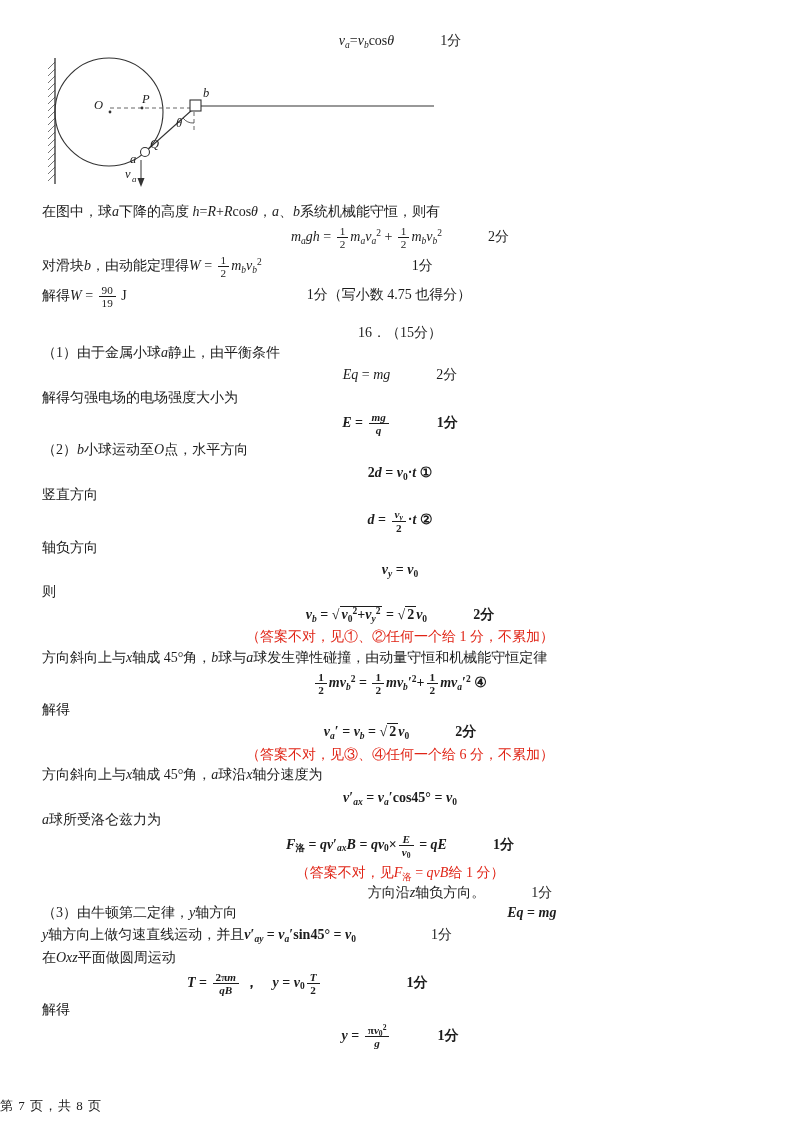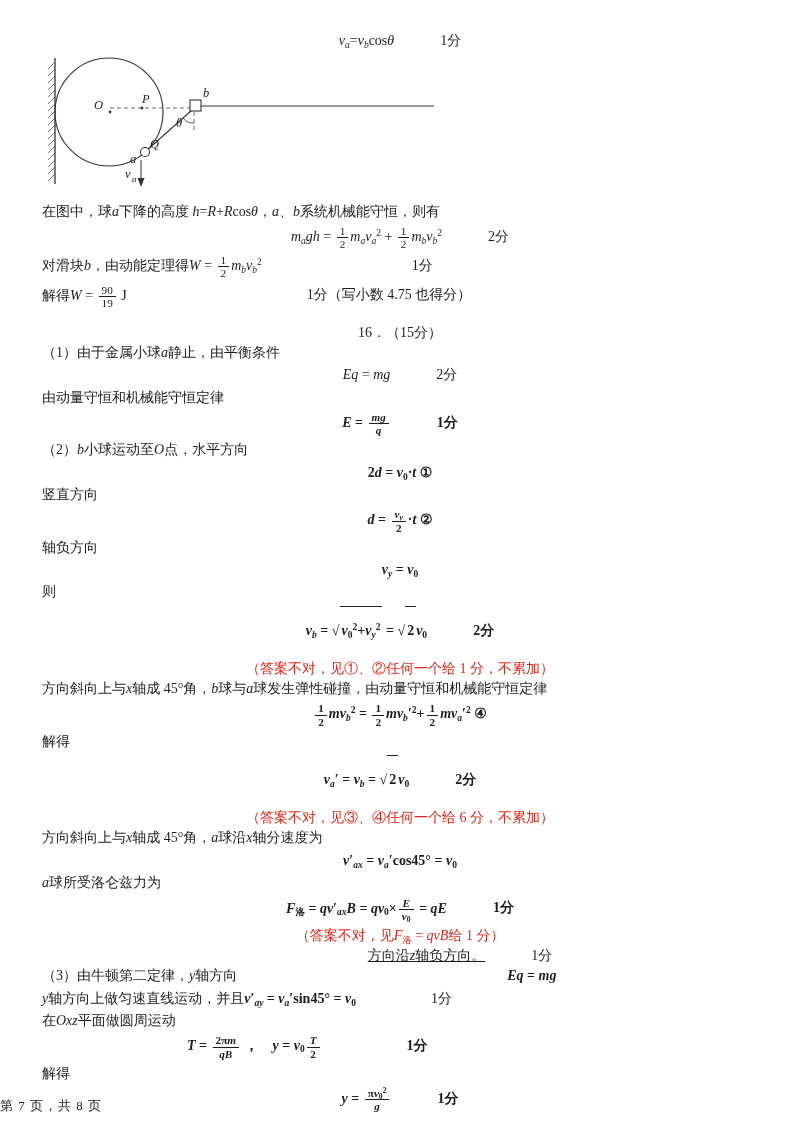--- a/index.html
+++ b/index.html
@@ -18,21 +18,21 @@
   .bd{font-weight:bold}
   .sc{display:inline-block;margin-left:46px}
   sub,sup{font-size:0.68em;line-height:0}
   sub{vertical-align:-0.28em}
   sup{vertical-align:0.5em}
   .fr{display:inline-flex;flex-direction:column;vertical-align:middle;
       text-align:center;line-height:1.08;font-size:0.8em;margin:0 2px}
   .fr>span:first-child{border-bottom:1px solid currentColor;padding:0 3px}
   .fr>span:last-child{padding:0 3px}
   .rt{display:inline-block}
-  .ov{border-top:1px solid currentColor;display:inline-block;line-height:1.15;padding:16px 2px}
+  .ov{border-top:1px solid currentColor;display:inline-block;line-height:1.15;padding:0 2px}
   .diagram{margin:3px 0 3px 0}
   svg text{font-family:"Liberation Serif","DejaVu Serif",serif;font-size:12.5px;fill:#222}
   svg text.lbl{font-style:italic}
   svg text.small{font-size:9px}
   .footer{position:absolute;left:0;bottom:16px;width:100%;
           font-size:13px;letter-spacing:1px}
 </style>
 </head>
 <body>
 
@@ -76,21 +76,21 @@
         <span>1</span>
         <span>2</span>
       </span><i>m<sub>b</sub>v<sub>b</sub></i><sup>2</sup><span class="sc" style="margin-left:150px">1分</span></div>
     <div class="line fm">解得<i>W</i> = <span class="fr">
         <span>90</span>
         <span>19</span>
       </span> J<span class="sc" style="margin-left:180px">1分（写小数 4.75 也得分）</span></div>
     <div class="line" style="margin-top: 14px; text-align: center;">16．（15分）</div>
     <div class="line">（1）由于金属小球<i>a</i>静止，由平衡条件</div>
     <div class="line fm center"><i>Eq</i> = <i>mg</i><span class="sc">2分</span></div>
-    <div class="line">由动量守恒和机械能守恒定律</div>
+    <div class="line">解得匀强电场的电场强度大小为</div>
     <div class="line fm center bd"><i>E</i> = <span class="fr">
         <span><i>mg</i></span>
         <span><i>q</i></span>
       </span><span class="sc">1分</span></div>
     <div class="line">（2）<i>b</i>小球运动至<i>O</i>点，水平方向</div>
     <div class="line fm center bd">2<i>d</i> = <i>v</i><sub>0</sub>·<i>t</i> ①</div>
     <div class="line">竖直方向</div>
     <div class="line fm center bd"><i>d</i> = <span class="fr">
         <span><i>v<sub>y</sub></i></span>
         <span>2</span>
@@ -115,21 +115,21 @@
     <div class="line fm center bd"><i>v<sub>a</sub></i>′ = <i>v<sub>b</sub></i> = <span class="rt">√</span><span class="ov">2</span><i>v</i><sub>0</sub><span class="sc">2分</span></div>
     <div class="line center red">（答案不对，见③、④任何一个给 6 分，不累加）</div>
     <div class="line">方向斜向上与<i>x</i>轴成 45°角，<i>a</i>球沿<i>x</i>轴分速度为</div>
     <div class="line fm center bd"><i>v</i>′<sub><i>ax</i></sub> = <i>v<sub>a</sub></i>′cos45° = <i>v</i><sub>0</sub></div>
     <div class="line"><i>a</i>球所受洛仑兹力为</div>
     <div class="line fm center bd"><i>F</i><sub>洛</sub> = <i>qv</i>′<sub><i>ax</i></sub><i>B</i> = <i>qv</i><sub>0</sub>×<span class="fr">
         <span><i>E</i></span>
         <span><i>v</i><sub>0</sub></span>
       </span> = <i>qE</i><span class="sc">1分</span></div>
     <div class="line center red">（答案不对，见<i>F</i><sub>洛</sub> = <i>qvB</i>给 1 分）</div>
-    <div class="line center" style="padding-left: 120px; text-decoration: underline;">方向沿<i>z</i>轴负方向。<span class="sc">1分</span></div>
+    <div class="line center" style="padding-left: 120px;">方向沿<i>z</i>轴负方向。<span class="sc">1分</span></div>
     <div class="line">（3）由牛顿第二定律，<i>y</i>轴方向<span class="bd" style="margin-left:270px"><i>Eq</i> = <i>mg</i></span></div>
     <div class="line fm"><i>y</i>轴方向上做匀速直线运动，并且<span class="bd"><i>v</i>′<sub><i>ay</i></sub> = <i>v<sub>a</sub></i>′sin45° = <i>v</i><sub>0</sub></span><span class="sc" style="margin-left:75px">1分</span></div>
     <div class="line">在<i>Oxz</i>平面做圆周运动</div>
     <div class="line fm bd" style="margin-left: 145px;"><i>T</i> = <span class="fr">
         <span>2π<i>m</i></span>
         <span><i>qB</i></span>
       </span> ，　<i>y</i> = <i>v</i><sub>0</sub><span class="fr">
         <span><i>T</i></span>
         <span>2</span>
       </span><span class="sc" style="margin-left:85px">1分</span></div>

